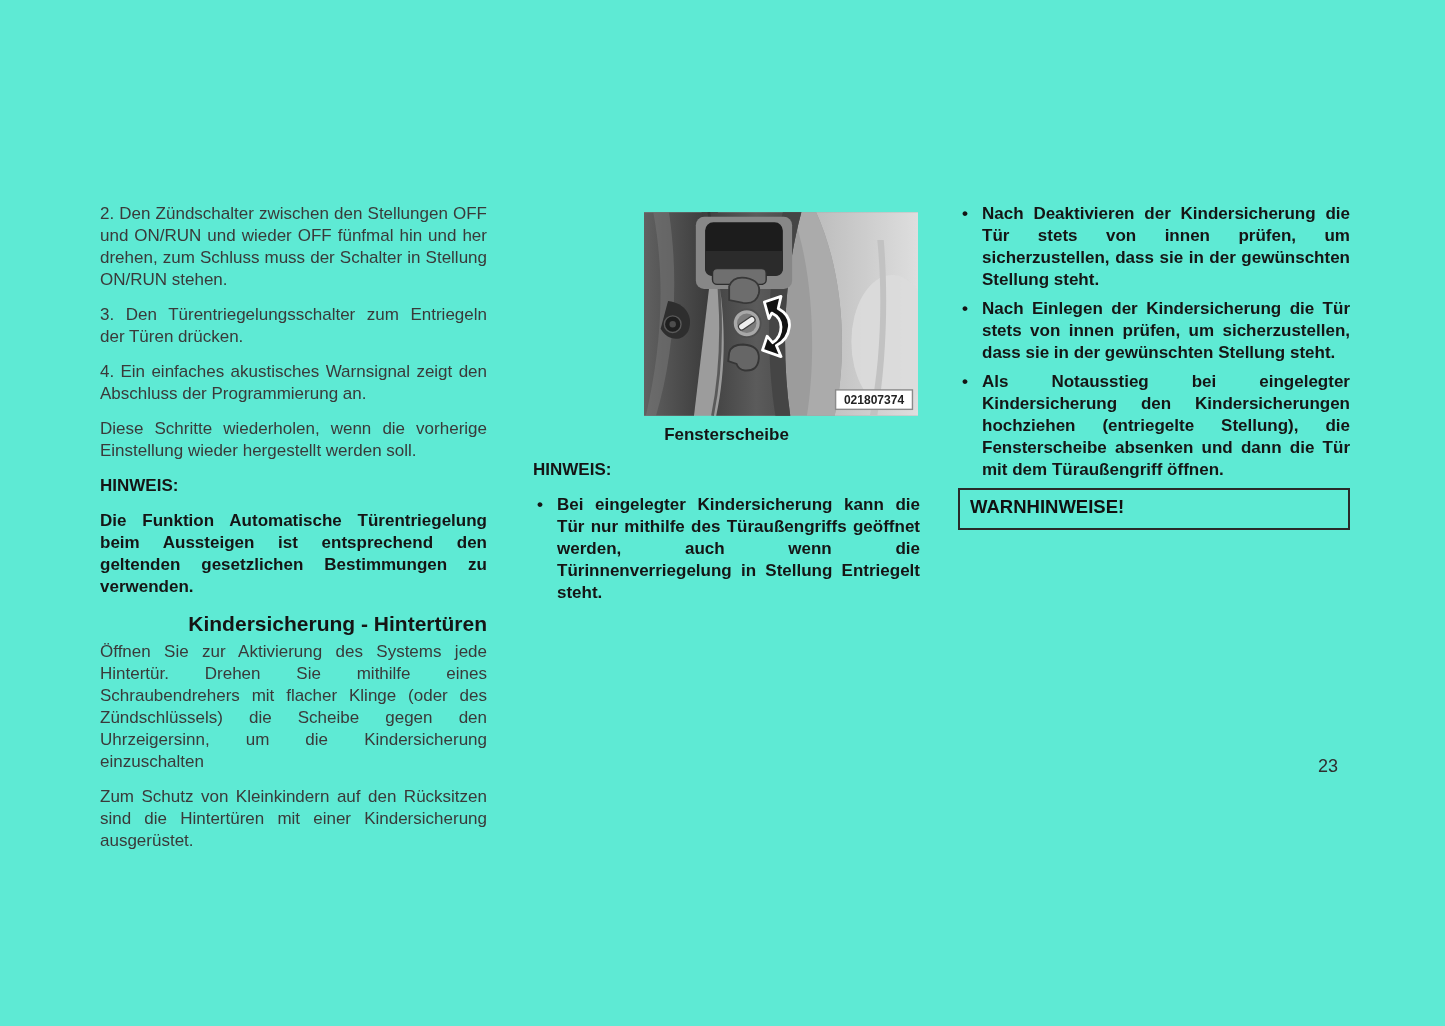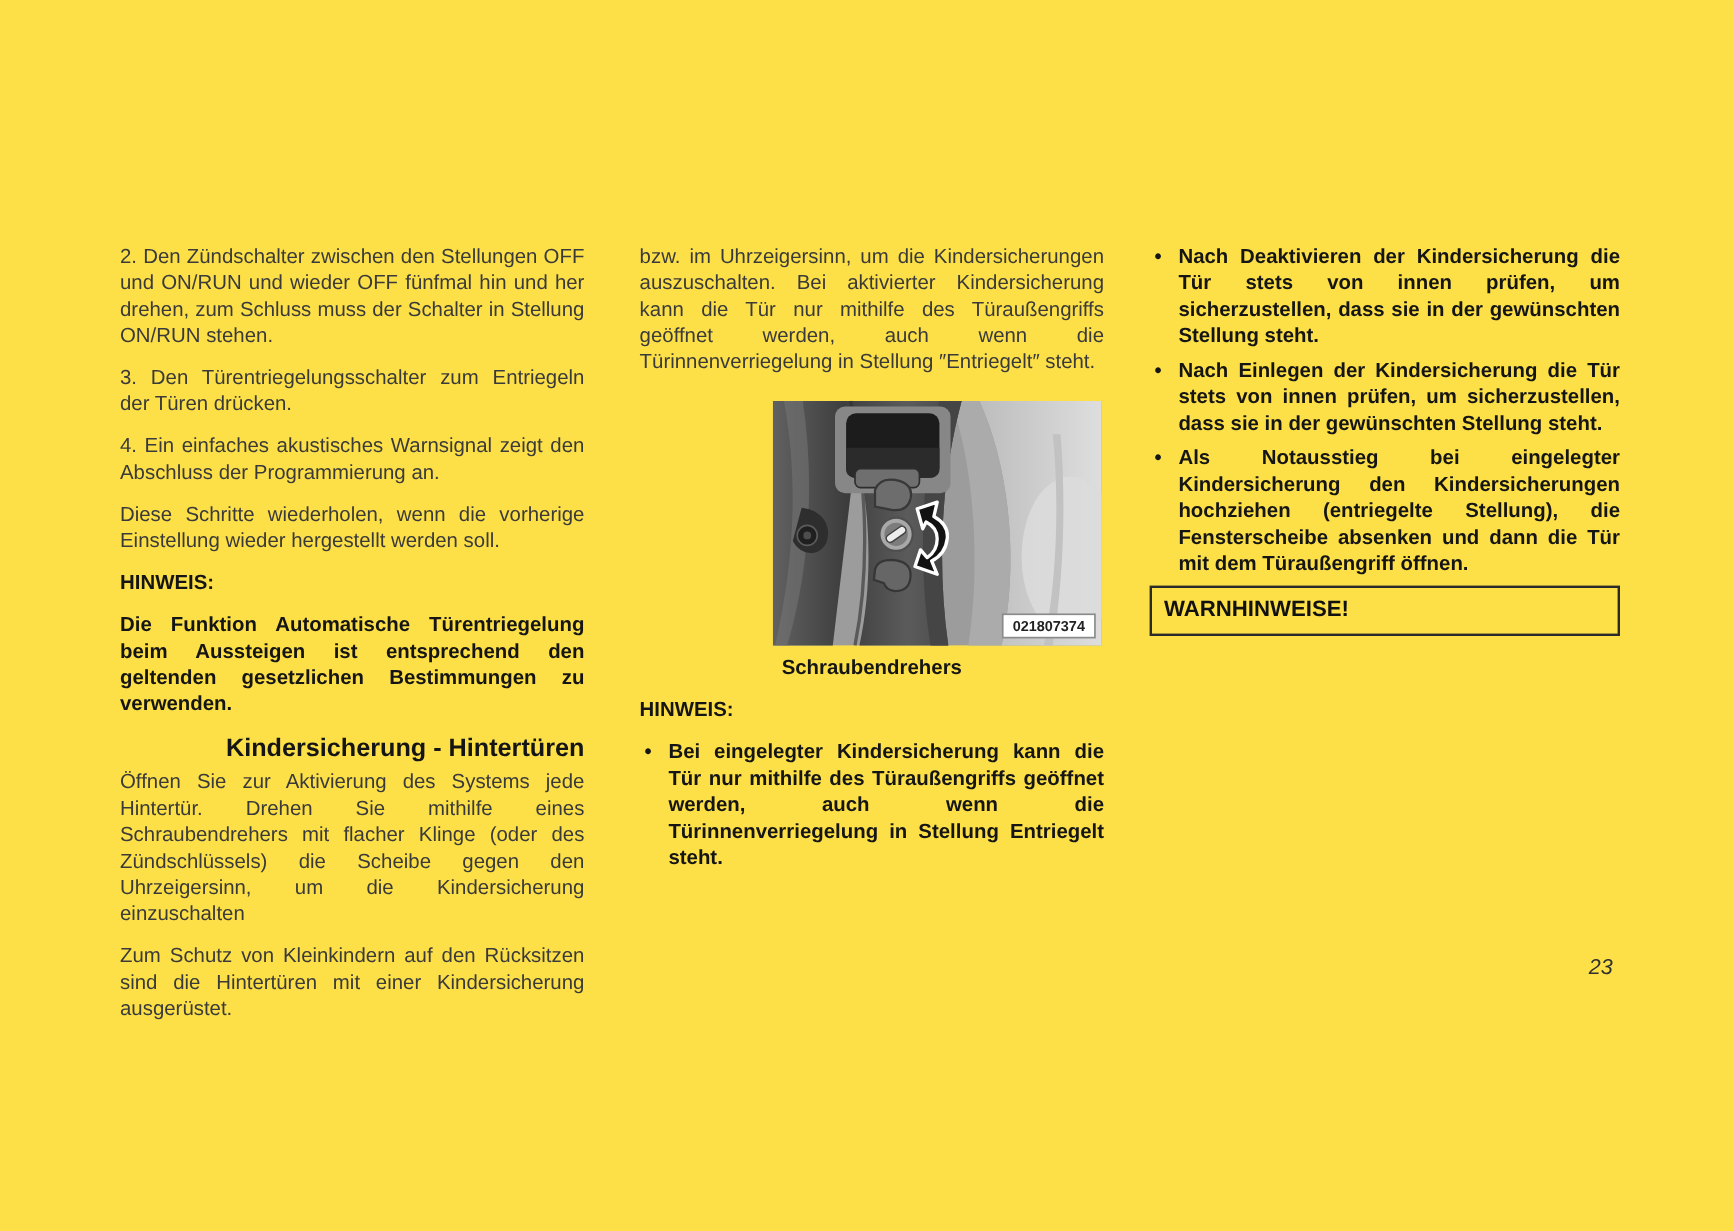--- a/index.html
+++ b/index.html
@@ -1,54 +1,53 @@
 <!DOCTYPE html>
 <html lang="de"><head>
 <meta charset="utf-8">
 <style>
   html,body{margin:0;padding:0;background:#fff;}
-  .page{position:relative;width:1445px;height:1026px;background:#fde047;overflow:hidden;
+  .page{position:relative;width:1445px;height:1026px;background:#5eead4;overflow:hidden;
         font-family:"Liberation Sans", sans-serif;color:#3a3a3a;}
   .col{position:absolute;top:203px;width:387px;font-size:17px;line-height:22px;text-align:justify;}
   .col p{margin:0 0 13px 0;}
   .col1{left:100px;}
   .col2{left:533px;}
   .col3{left:958px;width:392px;}
   .bold{font-weight:bold;color:#151515;}
   .label{font-weight:bold;color:#151515;margin:0 0 2px 0;text-align:left;}
   h2.heading{font-size:21px;line-height:25px;font-weight:bold;color:#151515;margin:4px 0 5px 0;text-align:right;}
   .figure{width:274px;height:220px;margin:1px 2px 0 auto;}
   .figure svg{display:block;width:100%;height:100%;}
   .caption{font-weight:bold;color:#151515;text-align:center;font-size:17px;margin:11px 0 12px 0;}
   .bullet-item{position:relative;padding-left:24px;margin:0 0 7px 0;}
   .bullet-item .bmark{position:absolute;left:4px;top:0;font-weight:bold;color:#151515;}
   .warnbox{border:2px solid #2a2a2a;margin-top:3px;padding:5px 10px 9px 10px;}
   .warnbox .wtitle{font-weight:bold;color:#111;font-size:18.5px;line-height:24px;text-align:left;}
   .warnbox .wtext{margin:0;color:#333;}
-  .pagenum{position:absolute;left:1318px;top:796px;width:32px;text-align:center;font-size:18px;color:#2f2f2f;font-style:italic;}
+  .pagenum{position:absolute;left:1318px;top:756px;width:32px;text-align:left;font-size:18px;color:#2f2f2f;}
 </style>
 </head>
 <body>
 
 <div class="page">
 
   <div class="col col1">
     <p>2. Den Zündschalter zwischen den Stellungen OFF und ON/RUN und wieder OFF fünfmal hin und her drehen, zum Schluss muss der Schalter in Stellung ON/RUN stehen.</p>
     <p>3. Den Türentriegelungsschalter zum Entriegeln der Türen drücken.</p>
     <p>4. Ein einfaches akustisches Warnsignal zeigt den Abschluss der Programmierung an.</p>
     <p>Diese Schritte wiederholen, wenn die vorherige Einstellung wieder hergestellt werden soll.</p>
     <p class="label">HINWEIS:</p>
     <p class="bold">Die Funktion Automatische Türentriegelung beim Aussteigen ist entsprechend den geltenden gesetzlichen Bestimmungen zu verwenden.</p>
     <h2 class="heading">Kindersicherung - Hintertüren</h2>
     <p>Öffnen Sie zur Aktivierung des Systems jede Hintertür. Drehen Sie mithilfe eines Schraubendrehers mit flacher Klinge (oder des Zündschlüssels) die Scheibe gegen den Uhrzeigersinn, um die Kindersicherung einzuschalten</p>
     <p>Zum Schutz von Kleinkindern auf den Rücksitzen sind die Hintertüren mit einer Kindersicherung ausgerüstet.</p>
   </div>
 
   <div class="col col2">
-    <p>bzw. im Uhrzeigersinn, um die Kindersicherungen auszuschalten. Bei aktivierter Kindersicherung kann die Tür nur mithilfe des Türaußengriffs geöffnet werden, auch wenn die Türinnenverriegelung in Stellung ″Entriegelt″ steht.</p>
 
     <div class="figure">
       <svg viewBox="0 0 296 220" xmlns="http://www.w3.org/2000/svg">
         <defs>
           <linearGradient id="gStrip" x1="0" y1="0" x2="1" y2="0">
             <stop offset="0" stop-color="#3d3d3d"></stop>
               <stop offset="0.55" stop-color="#5b5b5b"></stop>
               <stop offset="1" stop-color="#474747"></stop>
           </linearGradient>
           <linearGradient id="gPanel" x1="0" y1="0" x2="1" y2="0">
@@ -81,21 +80,21 @@
         <circle cx="111" cy="120" r="15" fill="#a8a8a8" stroke="#4f4f4f" stroke-width="2"></circle>
         <circle cx="111" cy="120" r="10.5" fill="#7c7c7c"></circle>
         <rect x="101" y="116.5" width="20" height="7" rx="3.5" fill="#ededed" stroke="#3f3f3f" stroke-width="1.3" transform="rotate(-35 111 120)"></rect>
         <path d="M130,97 L148,91 L145,104 C154,109 158,116 157,124 C156,133 151,140 143,144 L148,156 L128,149 L133,134 L139,141 C145,137 148,131 148,124 C148,117.5 144,112 138,109 L135,115 Z" fill="#121212" stroke="#ffffff" stroke-width="3" stroke-linejoin="round"></path>
         <path d="M92,152 q2,-9 15,-9 q18,1 17,15 q-1,14 -15,13 q-7,-1 -9,-7 l-9,-3 Z" fill="#666" stroke="#363636" stroke-width="2"></path>
         <rect x="207" y="192" width="83" height="21" fill="#ffffff" stroke="#8a8a8a" stroke-width="1.5"></rect>
         <text x="248.5" y="207.5" text-anchor="middle" font-size="13" font-weight="bold" fill="#222" font-family="Liberation Sans, sans-serif">021807374</text>
       </svg>
     </div>
 
-    <p class="caption">Schraubendrehers</p>
+    <p class="caption">Fensterscheibe</p>
 
     <p class="label">HINWEIS:</p>
     <div class="bullet-item bold">
       <span class="bmark">•</span>
       <span>Bei eingelegter Kindersicherung kann die Tür nur mithilfe des Türaußengriffs geöffnet werden, auch wenn die Türinnenverriegelung in Stellung Entriegelt steht.</span>
     </div>
   </div>
 
   <div class="col col3">
     <div class="bullet-item bold">

